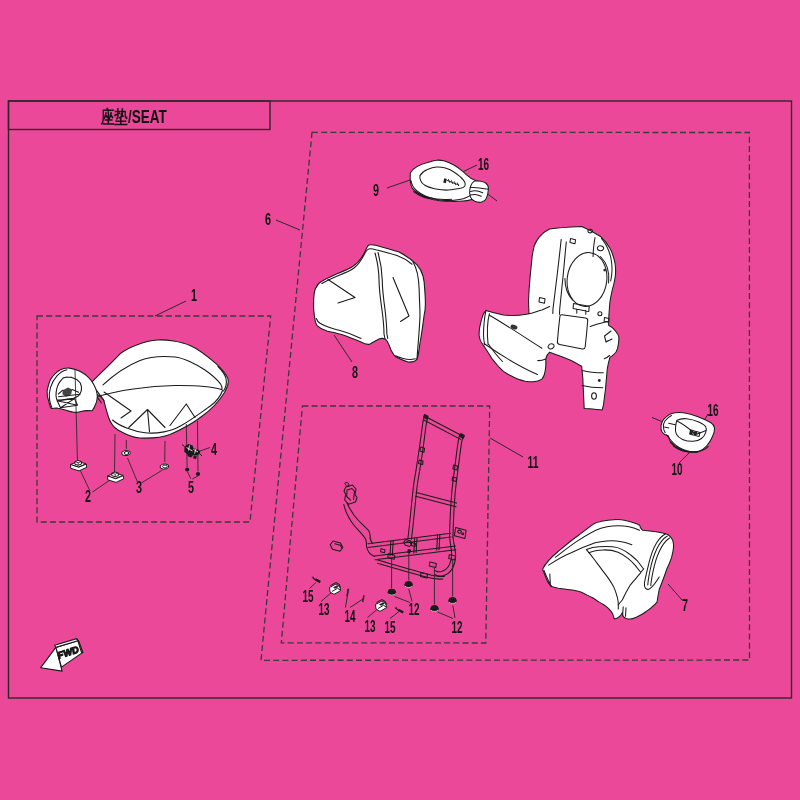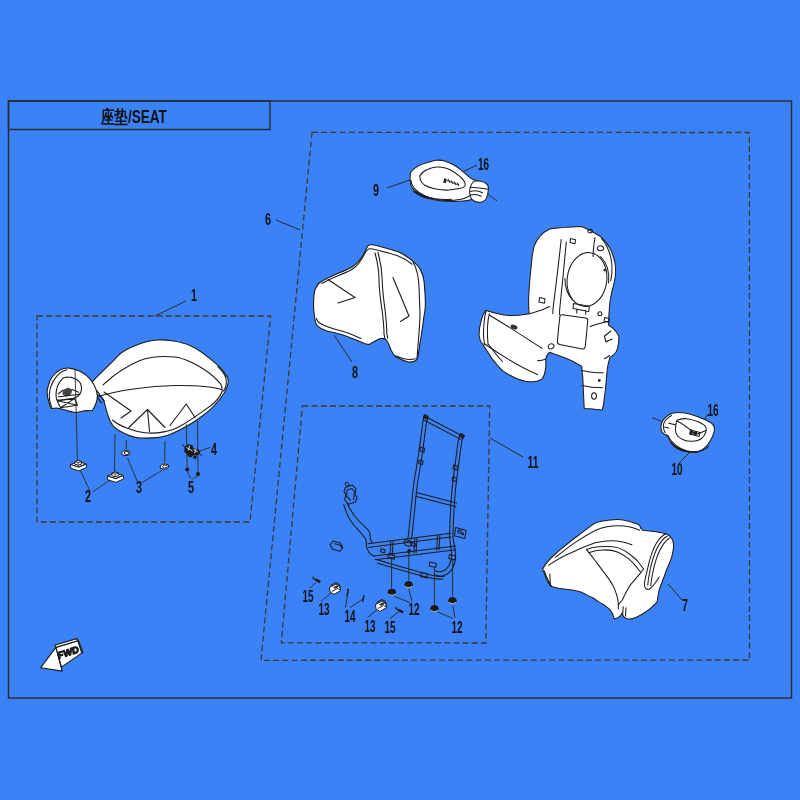--- a/index.html
+++ b/index.html
@@ -1,16 +1,16 @@
 <!DOCTYPE html>
 <html><head>
 <meta charset="utf-8">
 <style>
 html,body{margin:0;padding:0;background:#ffffff;}
-#page{position:relative;width:800px;height:800px;background:#3b82f6;font-family:"Liberation Sans",sans-serif;}
+#page{position:relative;width:800px;height:800px;background:#ec4899;font-family:"Liberation Sans",sans-serif;}
 svg{position:absolute;top:0;left:0;}
 .lbl{font-family:"Liberation Sans",sans-serif;font-weight:bold;font-size:16px;fill:#111;}
 </style>
 </head>
 <body>
 <div id="page">
 <svg width="800" height="800" viewBox="0 0 800 800">
 
 <rect x="8.5" y="101" width="783" height="597" fill="none" stroke="#2a2a2a" stroke-width="1.4"></rect>
 

